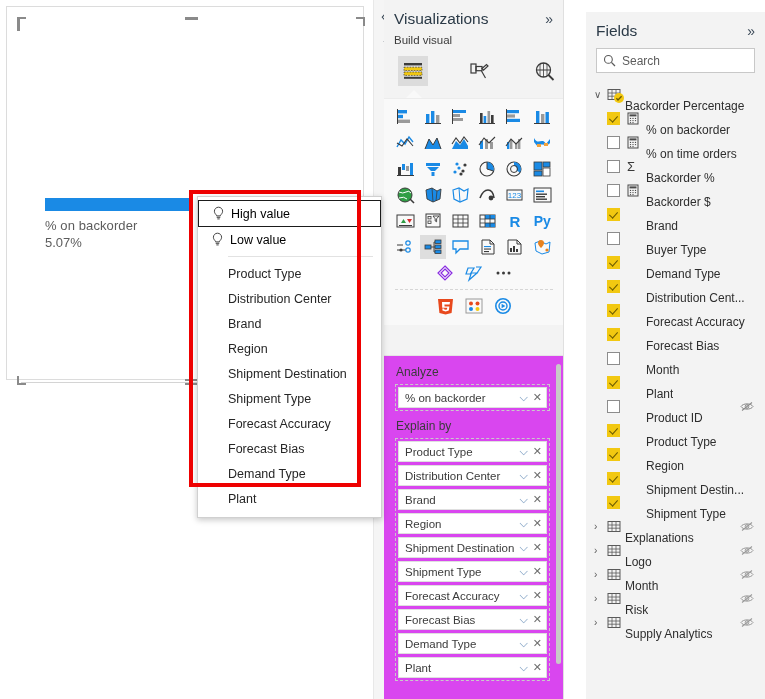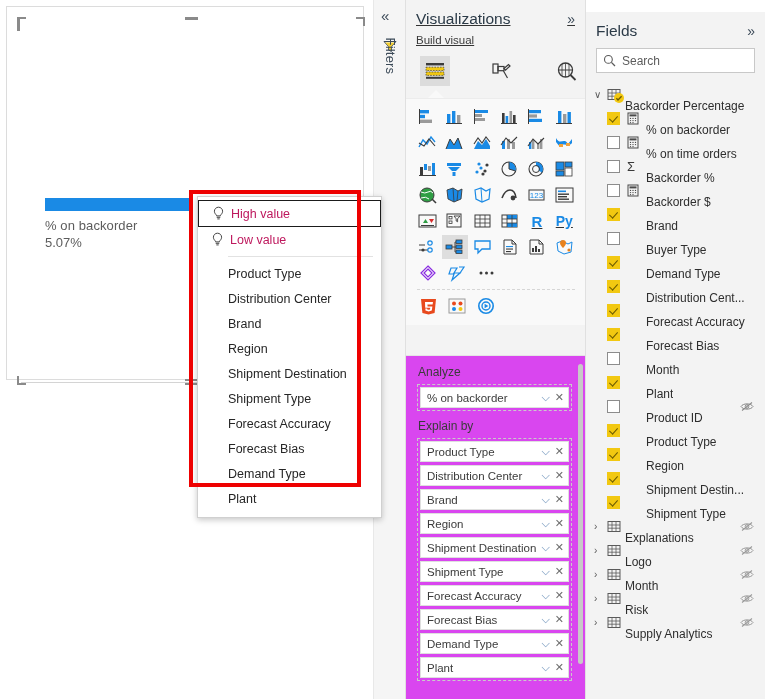--- a/index.html
+++ b/index.html
@@ -65,21 +65,21 @@
     position: absolute; left: 197px; top: 196px; width: 185px;
     background: #ffffff;
     border: 1px solid #d0d0d0;
     box-shadow: 0 2px 6px rgba(0,0,0,.22);
     padding: 3px 0 6px 0;
     z-index: 40;
   }
   .cm-item {
     display: flex; align-items: center;
     height: 25px; padding: 0 6px 0 6px;
-    font-size: 12.5px; color: #be185d;
+    font-size: 12.5px; color: #000000;
     cursor: default;
   }
   .cm-item.focused {
     border: 1px solid #1b1b1b;
     height: 27px;
   }
   .cm-bulb { width: 26px; flex: 0 0 26px; display:flex; align-items:center; justify-content:center; }
   .cm-text { white-space: nowrap; }
   .cm-sep { height: 1px; background: #e2e2e2; margin: 4px 8px 4px 30px; }
   .cm-field {
@@ -112,24 +112,23 @@
   #filters-label {
     position: absolute; left: -12px; top: 58px;
     width: 56px;
     transform: rotate(90deg); transform-origin: center;
     font-size: 13px; color: #3c4a58; letter-spacing: .2px;
     white-space: nowrap;
   }
 
   
   #viz-pane {
-    position: absolute; left: 406px; top: 0; width: 180px; height: 699px;
+    position: absolute; left: 384px; top: 0; width: 180px; height: 699px;
     background: #f3f3f3;
     border-right: 1px solid #e0e0e0;
-    text-decoration: underline;
   }
   .pane-header {
     display: flex; align-items: center; justify-content: space-between;
     padding: 10px 10px 6px 10px;
   }
   .pane-title { font-size: 15.5px; color: #2b3a47; }
   .pane-expand { font-size: 14px; color: #3c4a58; cursor: pointer; line-height: 1; }
   #build-visual-label {
     padding: 0 10px 5px 10px; font-size: 11.5px; color: #3b3b3b;
   }
@@ -142,21 +141,21 @@
   #tab-caret {
     position: relative; height: 9px; margin-left: 22px;
     width: 0; border-left: 8px solid transparent; border-right: 8px solid transparent;
     border-bottom: 8px solid #f9f9f9;
   }
   #viz-gallery {
     background: #f9f9f9;
     border-top: 1px solid #ececec;
     padding: 6px 8px 5px 9px;
   }
-  .icon-row { display: flex; gap: 2px; margin-bottom: 2px; }
+  .icon-row { display: flex; gap: 2px; margin-bottom: 2px; justify-content: center; }
   .viz-icon {
     width: 27px; height: 24px; display: flex; align-items: center; justify-content: center;
     cursor: pointer;
   }
   .viz-icon.selected { background: #dedede; }
   .gallery-sep { height: 1px; border-top: 1px dashed #d6d6d6; margin: 4px 2px 4px 2px; }
 
   
   #fields-well {
     position: absolute; left: 0; right: 0; top: 355px; bottom: 0;

